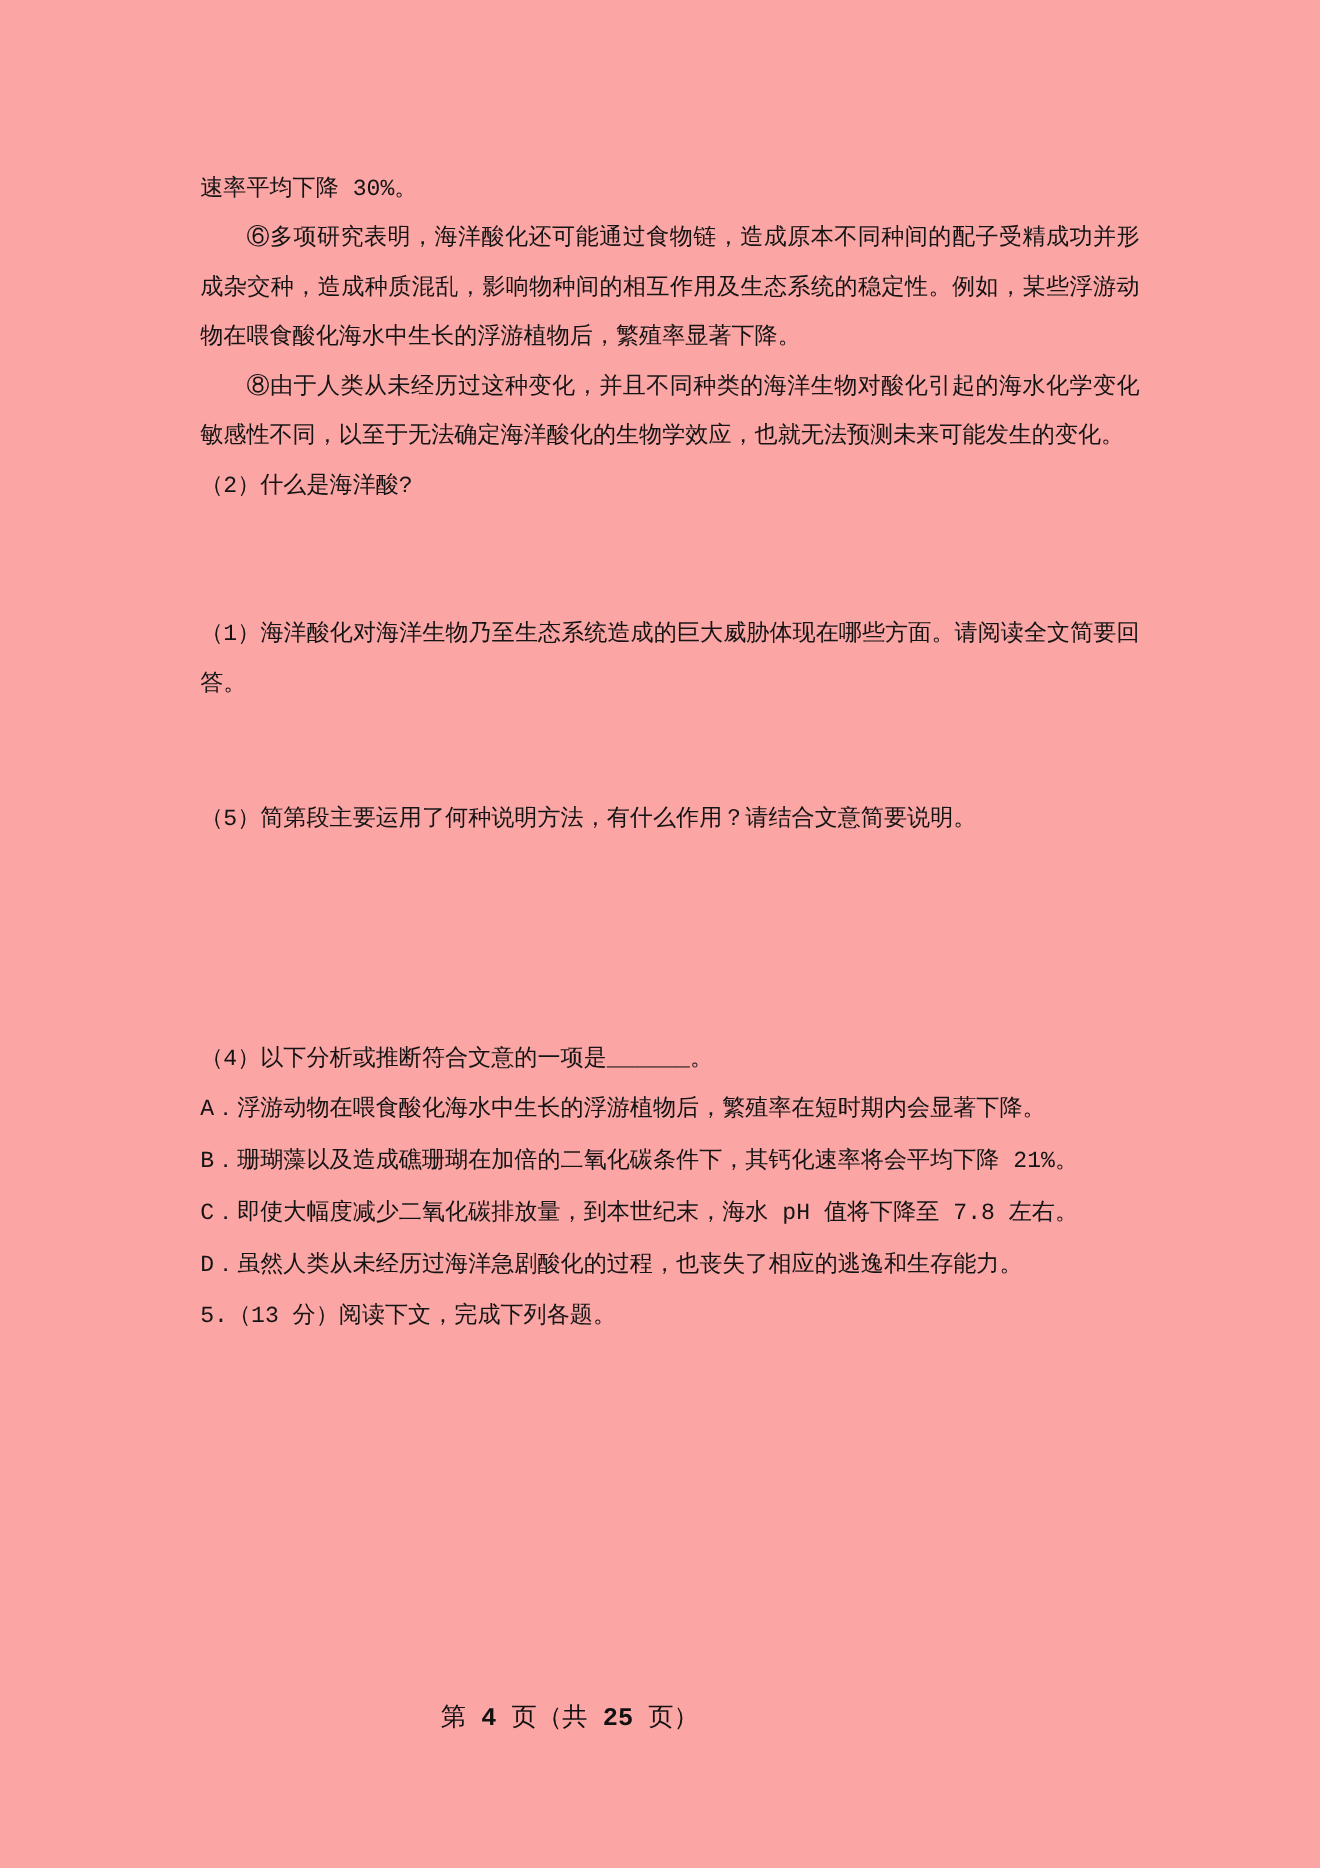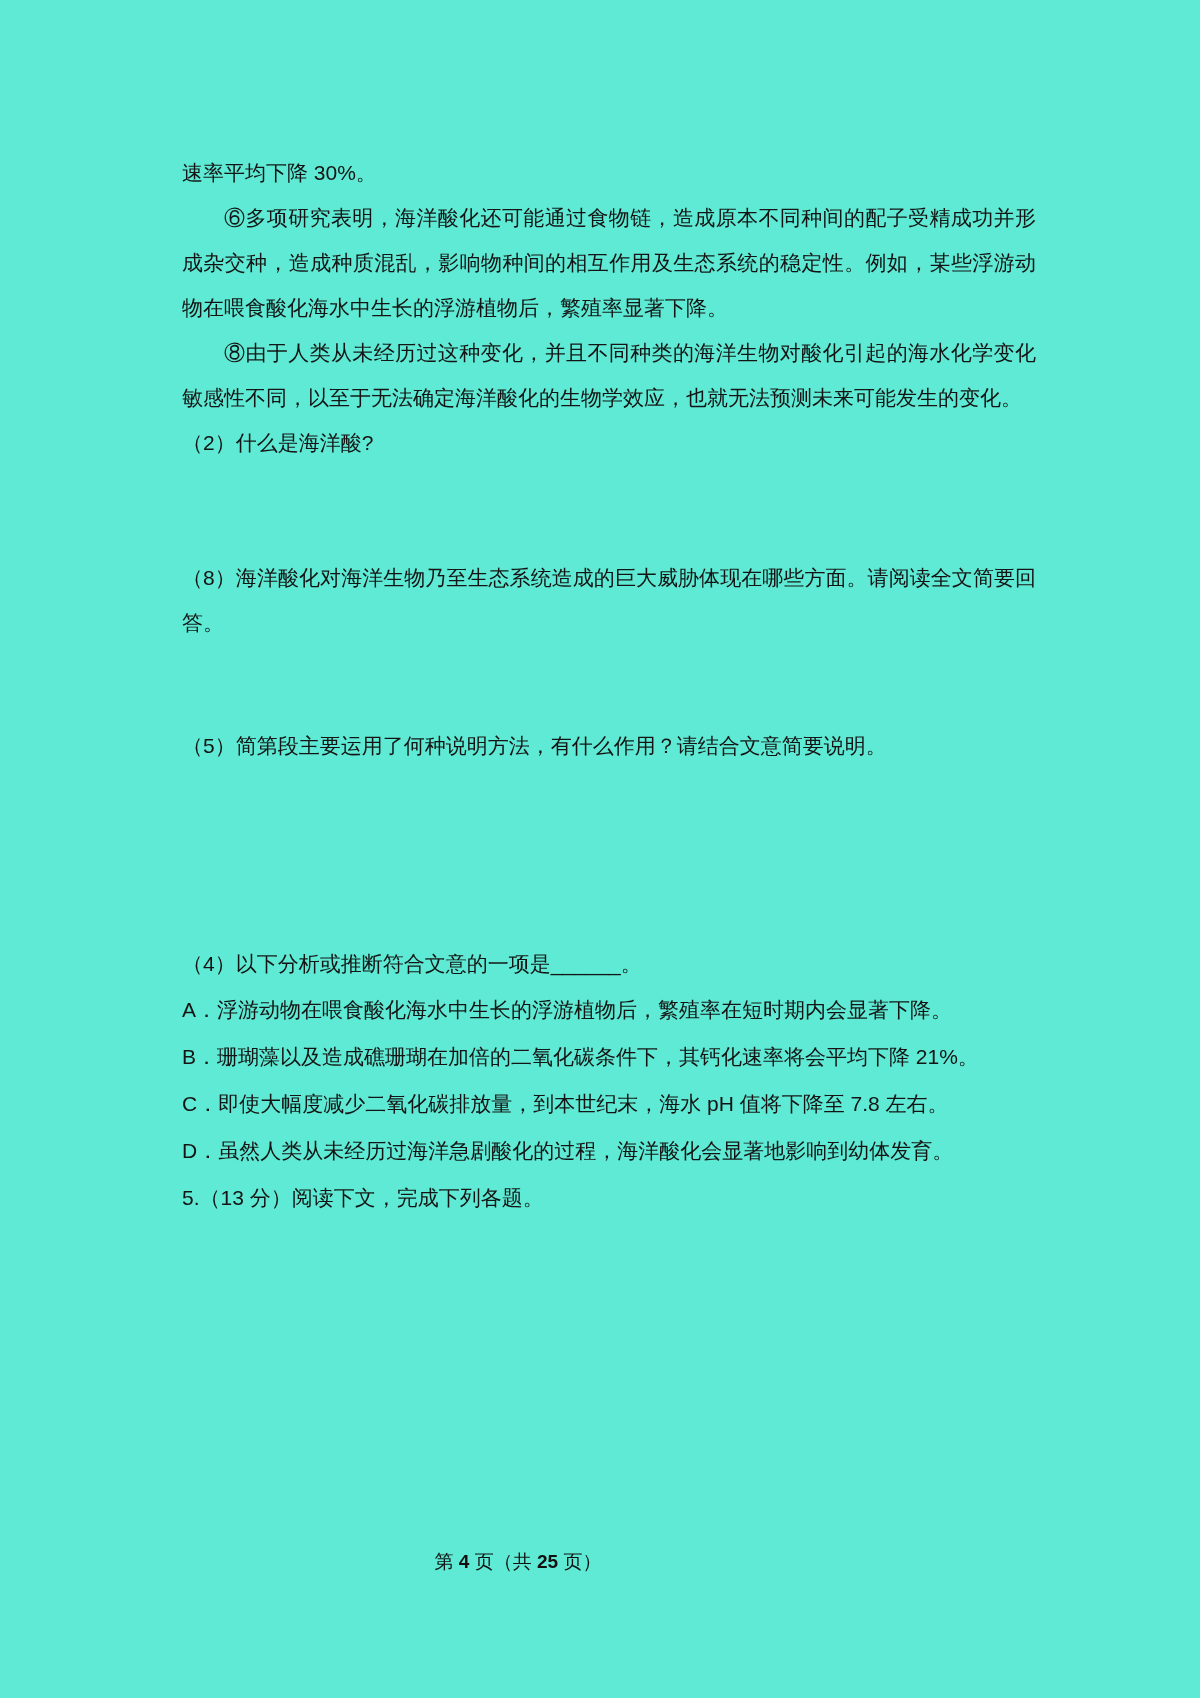--- a/index.html
+++ b/index.html
@@ -1,22 +1,22 @@
 <!DOCTYPE html>
 <html><head>
 <meta charset="utf-8">
 <style>
   * { box-sizing: border-box; }
   html, body { margin: 0; padding: 0; background: #ffffff; }
   .page {
     position: relative;
     width: 1200px;
     height: 1698px;
-    background: #5eead4;
-    font-family: Liberation Sans, sans-serif;
+    background: #fca5a5;
+    font-family: Liberation Mono, monospace;
     color: #141414;
     overflow: hidden;
   }
   .content {
     position: absolute;
     left: 182px;
     top: 150px;
     width: 854px;
     font-size: 21px;
     line-height: 45px;
@@ -30,21 +30,21 @@
   .gap-1 { height: 90px; }
   .gap-2 { height: 78px; }
   .gap-3 { height: 173px; }
   .choice { line-height: 47px; }
   .footer {
     position: absolute;
     top: 1544px;
     left: 0;
     width: 1036px;
     text-align: center;
-    font-size: 19px;
+    font-size: 23px;
     line-height: 36px;
     color: #111111;
   }
   .footer .num { font-weight: bold; }
 </style>
 </head>
 <body>
 
 <div class="page">
   <div class="content">
@@ -53,37 +53,37 @@
 
     <p class="indent">⑥多项研究表明，海洋酸化还可能通过食物链，造成原本不同种间的配子受精成功并形成杂交种，造成种质混乱，影响物种间的相互作用及生态系统的稳定性。例如，某些浮游动物在喂食酸化海水中生长的浮游植物后，繁殖率显著下降。</p>
 
 
     <p class="indent p8">⑧由于人类从未经历过这种变化，并且不同种类的海洋生物对酸化引起的海水化学变化敏感性不同，以至于无法确定海洋酸化的生物学效应，也就无法预测未来可能发生的变化。</p>
 
     <p>（2）什么是海洋酸?</p>
 
     <div class="gap-1"></div>
 
-    <p>（8）海洋酸化对海洋生物乃至生态系统造成的巨大威胁体现在哪些方面。请阅读全文简要回答。</p>
+    <p>（1）海洋酸化对海洋生物乃至生态系统造成的巨大威胁体现在哪些方面。请阅读全文简要回答。</p>
 
     <div class="gap-2"></div>
 
     <p>（5）简第段主要运用了何种说明方法，有什么作用？请结合文意简要说明。</p>
 
     <div class="gap-3"></div>
 
     <p>（4）以下分析或推断符合文意的一项是______。</p>
 
     <p class="choice">A．浮游动物在喂食酸化海水中生长的浮游植物后，繁殖率在短时期内会显著下降。</p>
 
     <p class="choice">B．珊瑚藻以及造成礁珊瑚在加倍的二氧化碳条件下，其钙化速率将会平均下降 21%。</p>
 
     <p class="choice">C．即使大幅度减少二氧化碳排放量，到本世纪末，海水 pH 值将下降至 7.8 左右。</p>
 
-    <p class="choice">D．虽然人类从未经历过海洋急剧酸化的过程，海洋酸化会显著地影响到幼体发育。</p>
+    <p class="choice">D．虽然人类从未经历过海洋急剧酸化的过程，也丧失了相应的逃逸和生存能力。</p>
 
     <p class="choice">5.（13 分）阅读下文，完成下列各题。</p>
 
   </div>
 
   <div class="footer">
     <span>第 </span><span class="num">4</span><span> 页（共 </span><span class="num">25</span><span> 页）</span>
   </div>
 </div>
 

